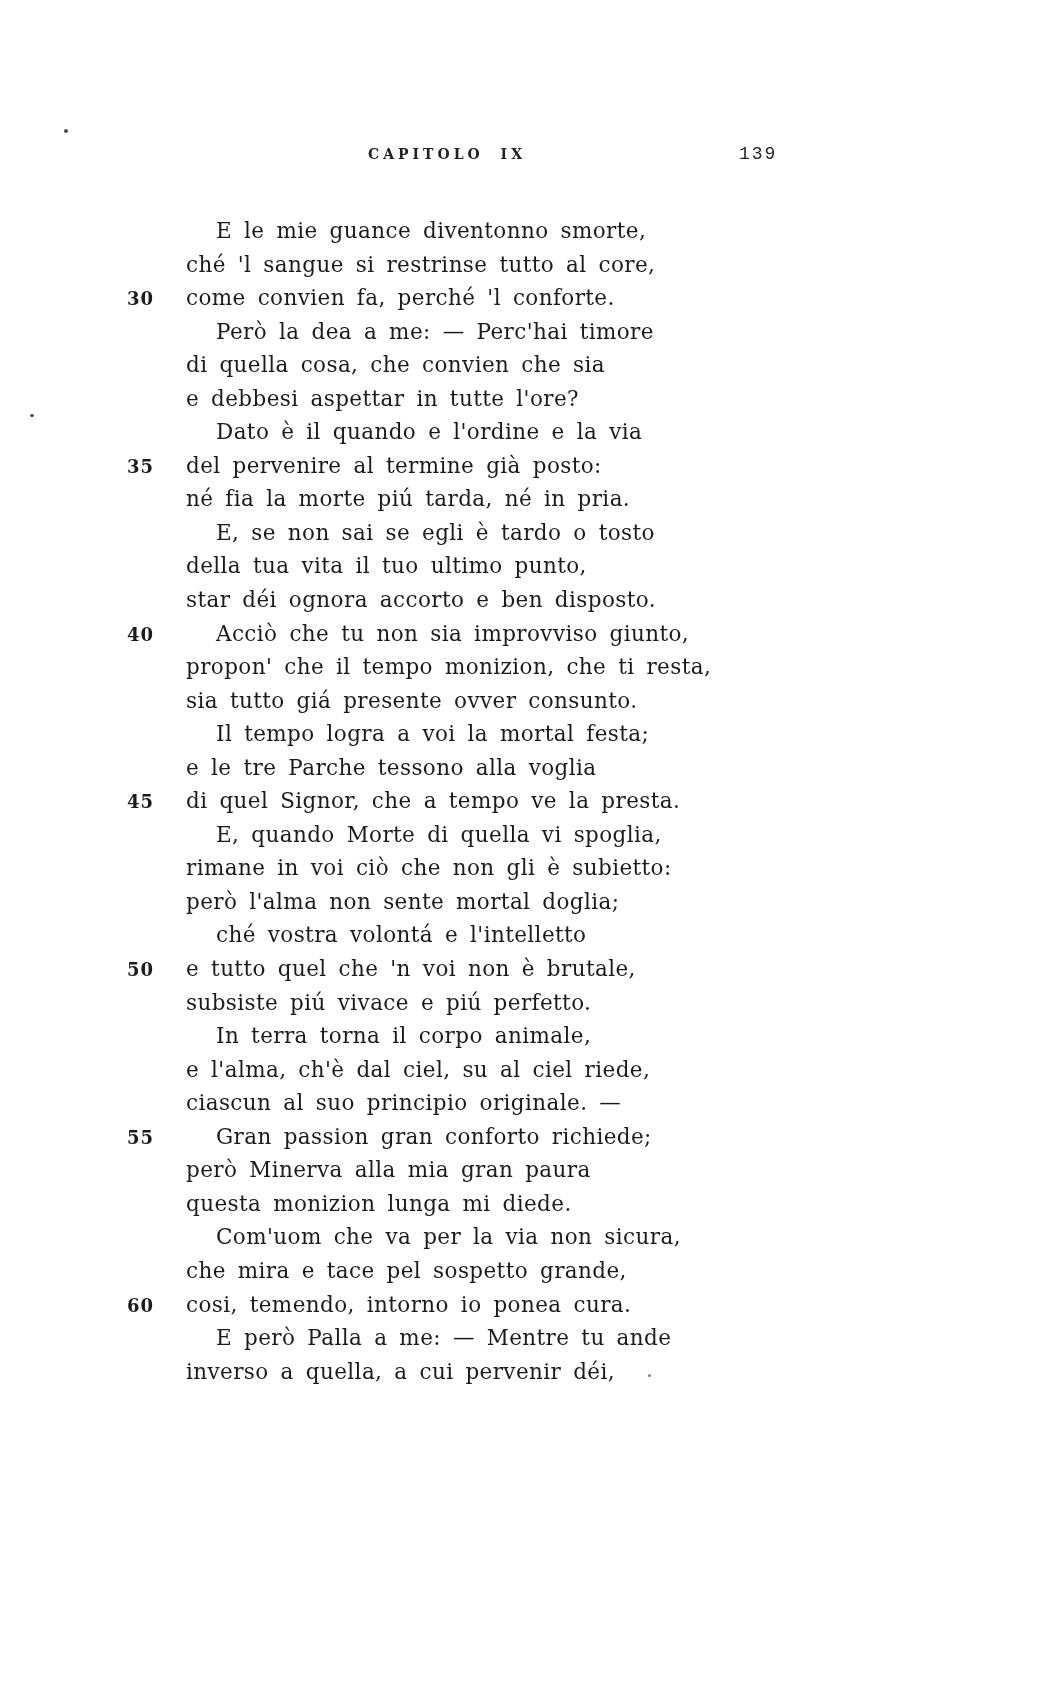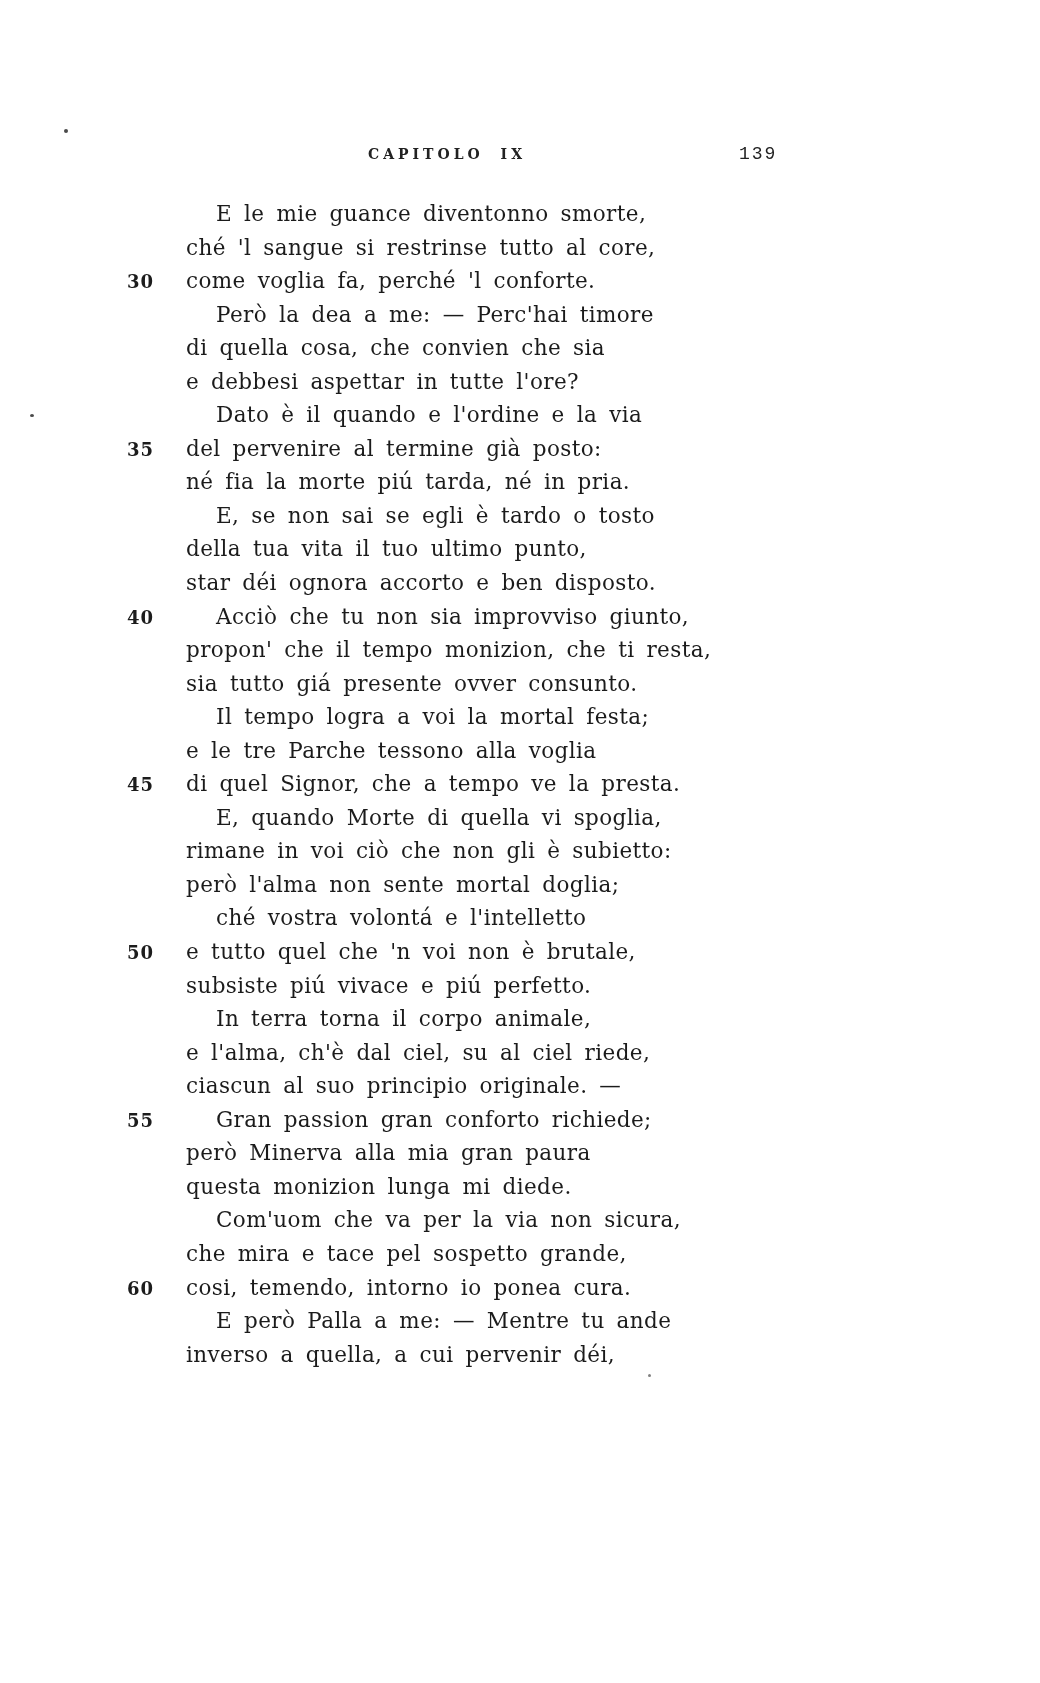--- a/index.html
+++ b/index.html
@@ -30,21 +30,21 @@
     position: absolute;
     top: 144px;
     left: 739px;
     font-size: 18px;
     letter-spacing: 2px;
     color: #222;
     font-family: Liberation Mono, monospace;
   }
   .poem {
     position: absolute;
-    top: 201px;
+    top: 218px;
     left: 0;
     width: 1040px;
     text-decoration: underline;
   }
   .poem-line {
     position: relative;
     height: 33.55px;
     white-space: nowrap;
   }
   .line-num {
@@ -92,21 +92,21 @@
 
 <div class="poem" id="poem">
     <div class="poem-line indent">
       <span class="line-text">E le mie guance diventonno smorte,</span>
     </div>
     <div class="poem-line">
       <span class="line-text">ché 'l sangue si restrinse tutto al core,</span>
     </div>
     <div class="poem-line">
       <span class="line-num">30</span>
-      <span class="line-text">come voglia fa, perché 'l conforte.</span>
+      <span class="line-text">come convien fa, perché 'l conforte.</span>
     </div>
     <div class="poem-line indent">
       <span class="line-text">Però la dea a me: — Perc'hai timore</span>
     </div>
     <div class="poem-line">
       <span class="line-text">di quella cosa, che convien che sia</span>
     </div>
     <div class="poem-line">
       <span class="line-text">e debbesi aspettar in tutte l'ore?</span>
     </div>

